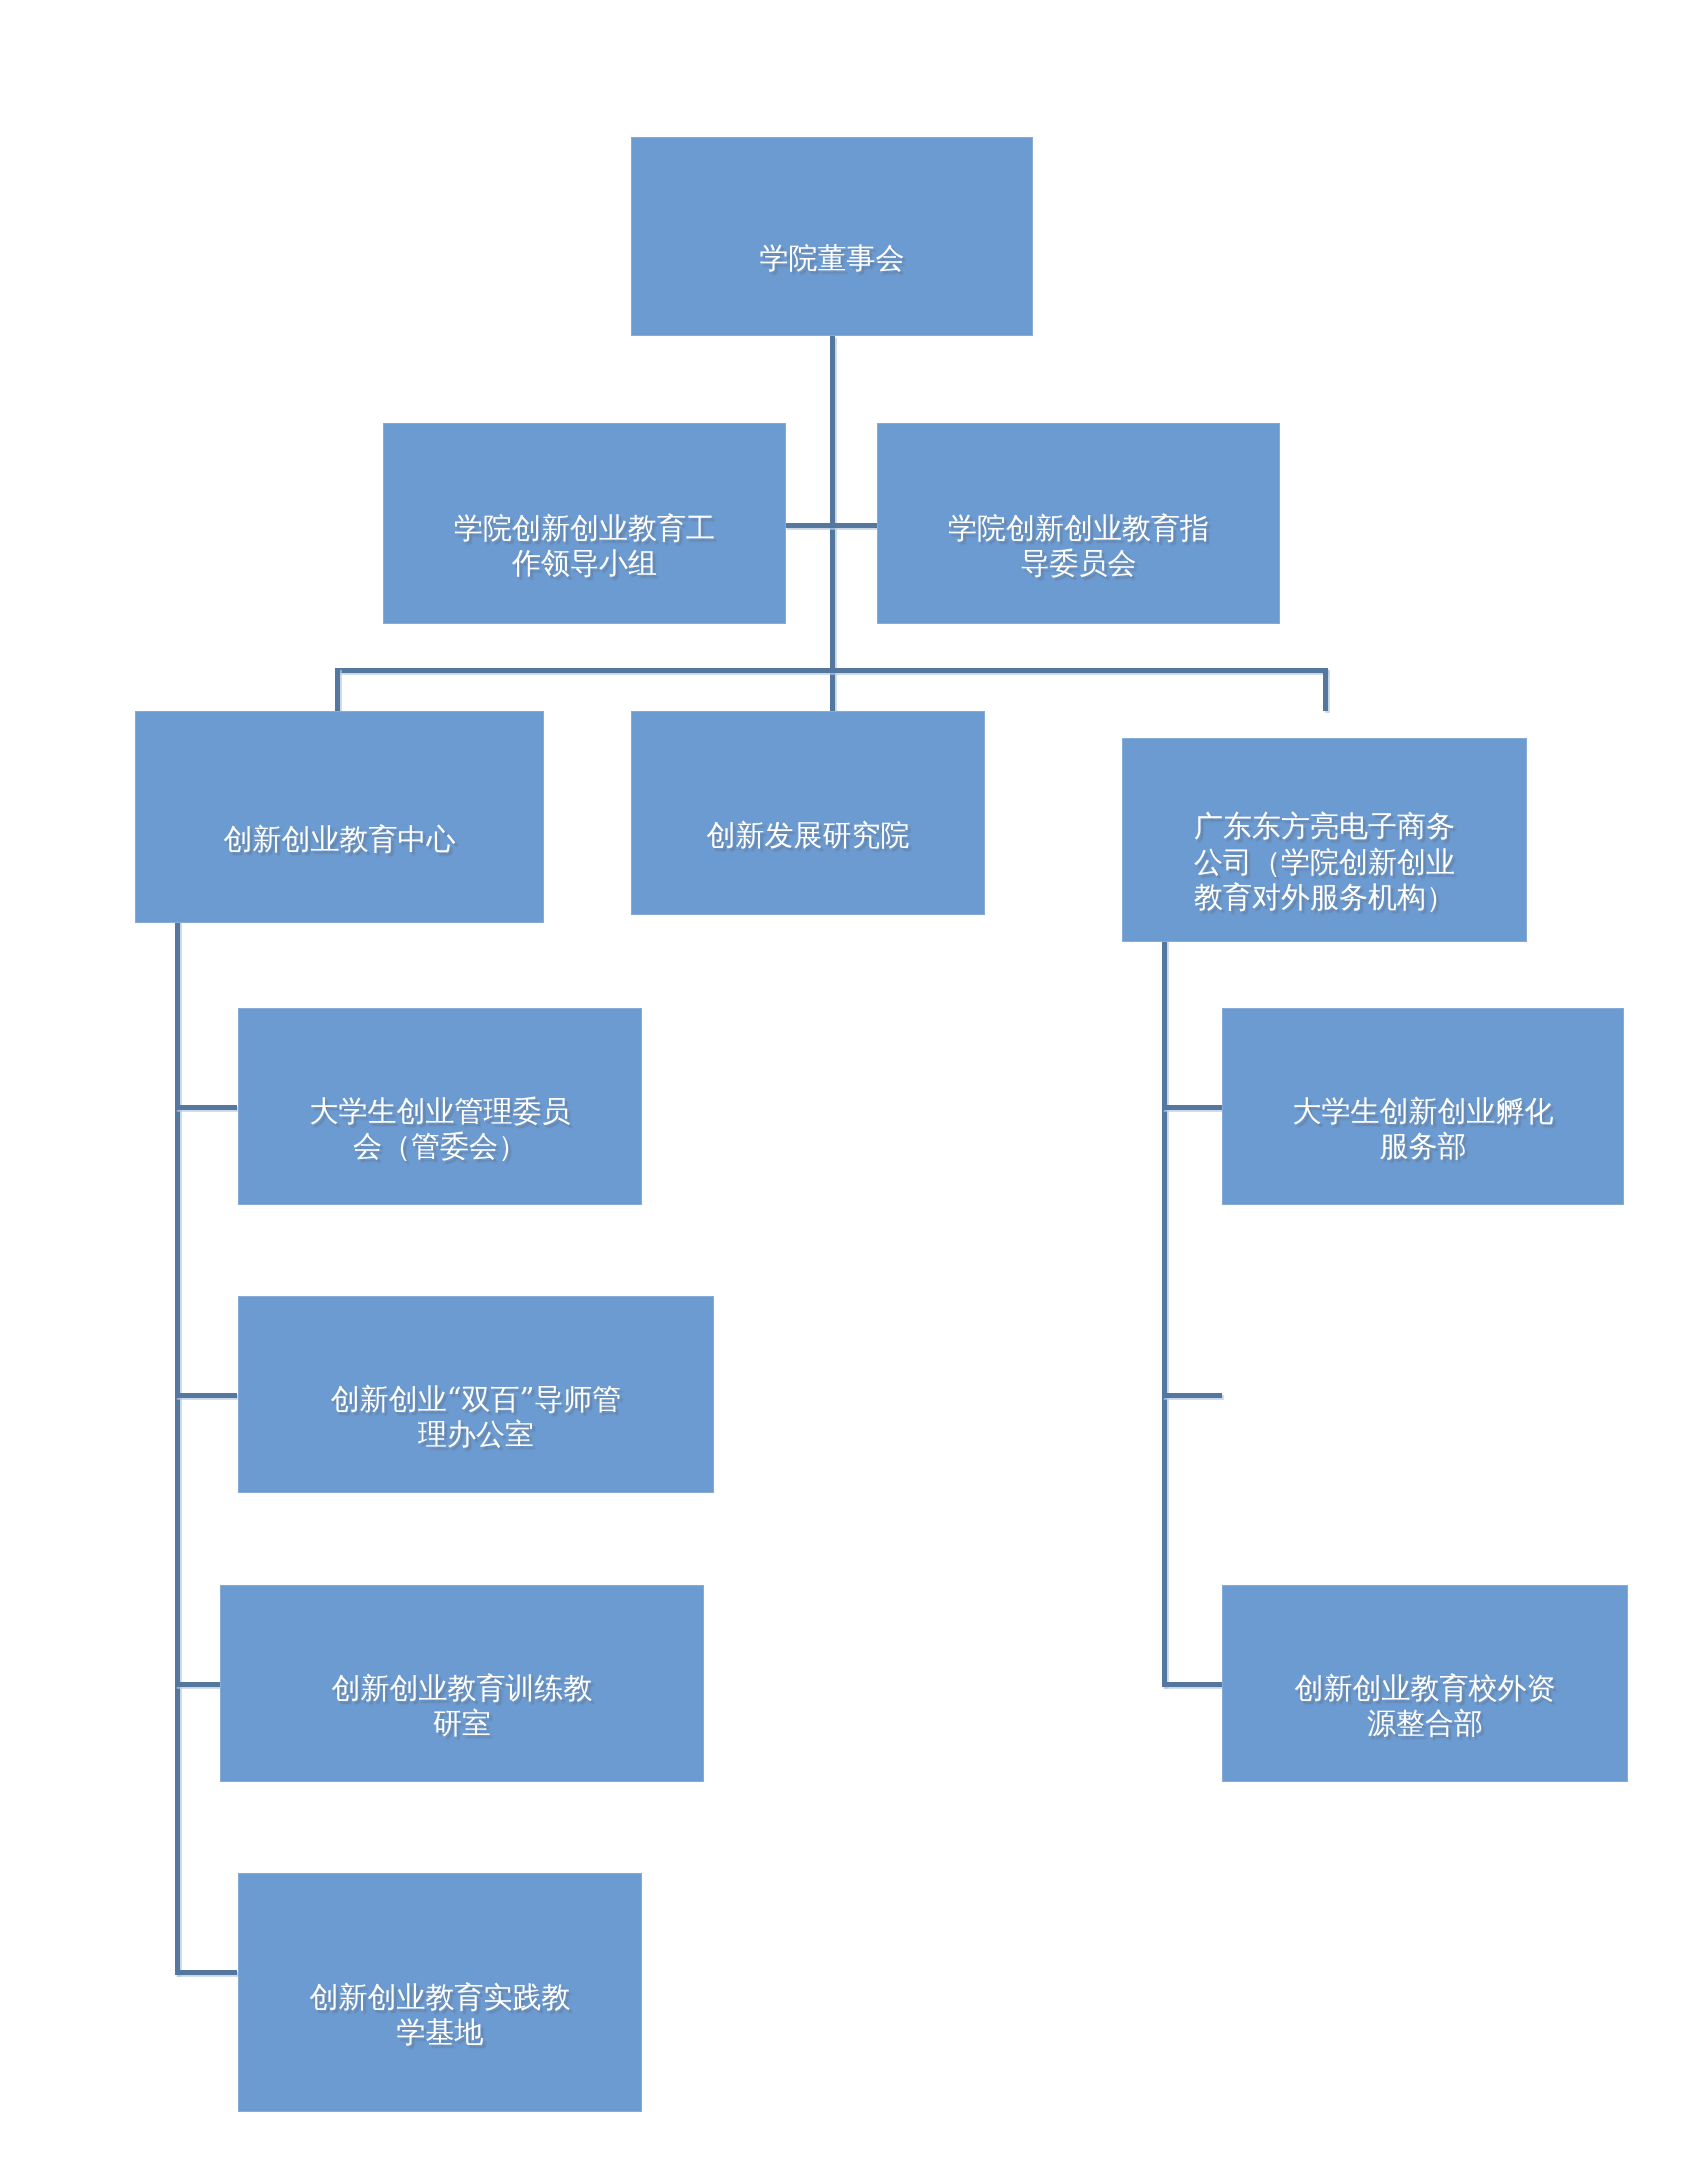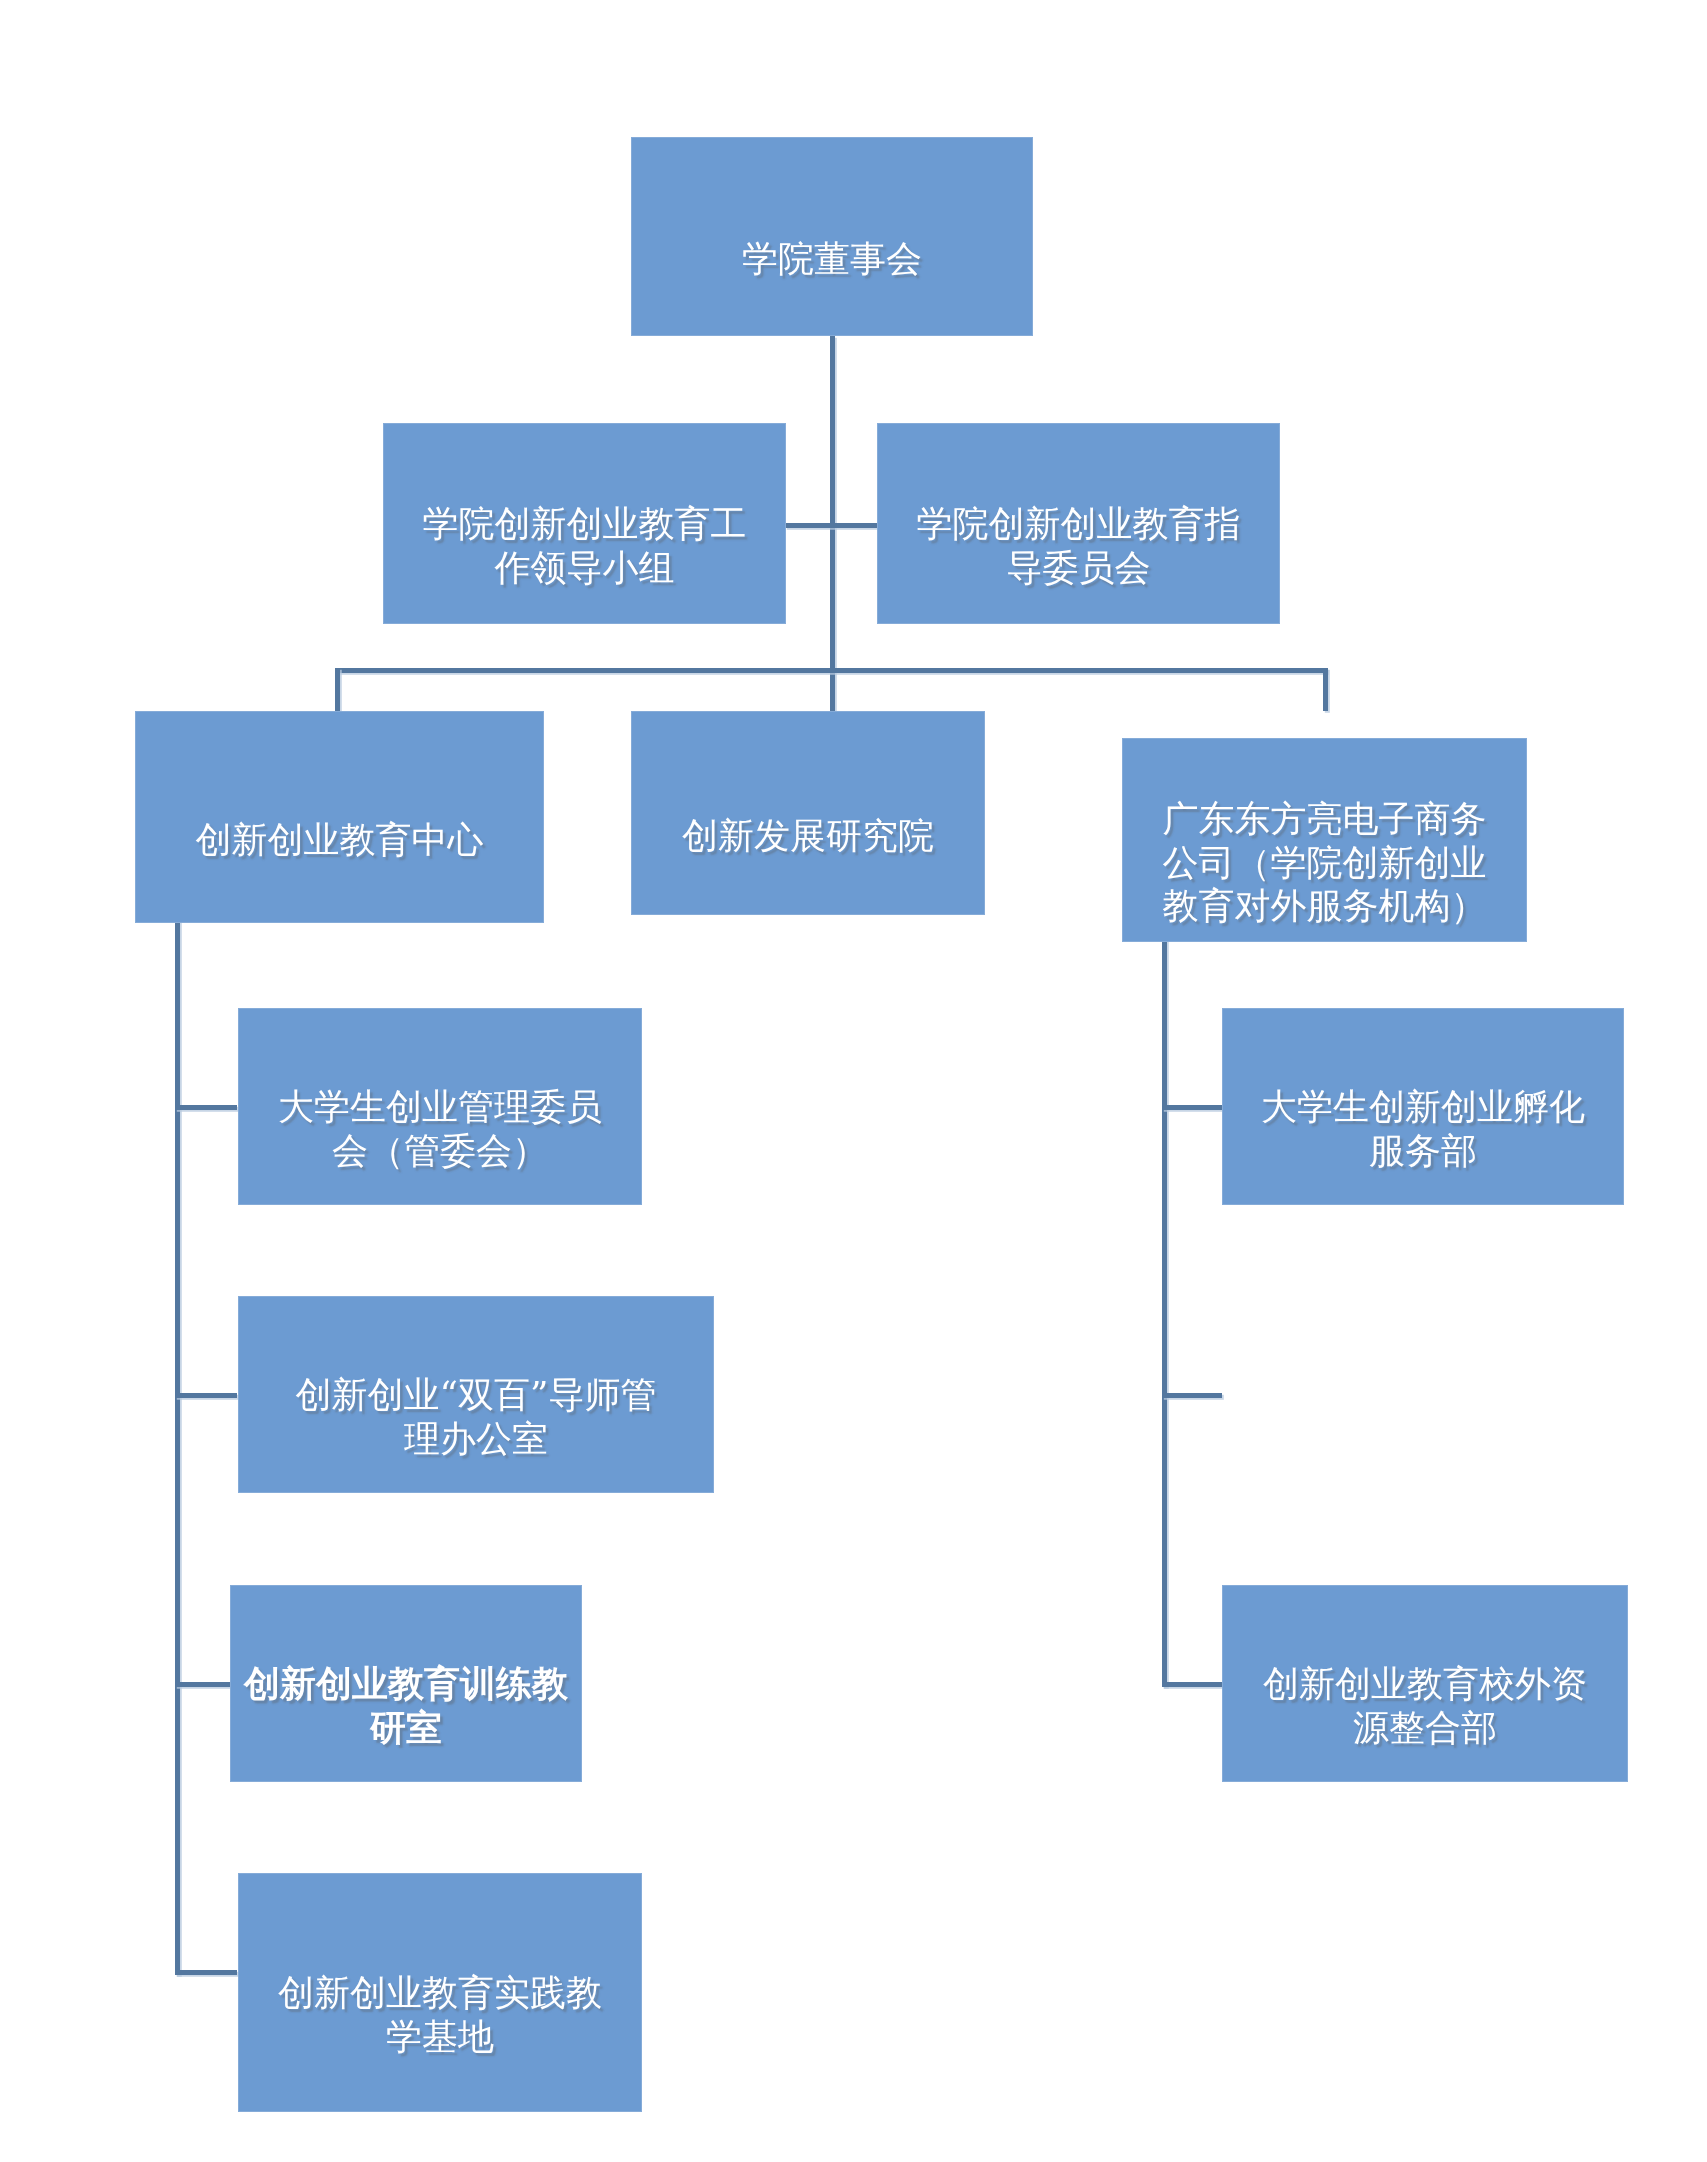--- a/index.html
+++ b/index.html
@@ -17,41 +17,41 @@
     background: #6c9bd2;
     border: 1.8px solid #85abd8;
     display: flex;
     align-items: center;
     justify-content: center;
     text-align: center;
     padding: 5.4px 3.6px;
   }
   .label {
     color: #ffffff;
-    font-size: 36px;
+    font-size: 29px;
     line-height: 1.22;
     white-space: pre-line;
     text-shadow: 2.7px 2.7px 1.8px rgba(90,90,90,0.35);
     margin-top: 45px;
   }
   .connector {
     position: absolute;
     background: #53779f;
     box-shadow: 1.8px 1.8px 0 rgba(182,200,222,0.75);
   }
   
   .n-board               { left: 631px;  top: 137px;  width: 402px; height: 199px; }
   .n-leading-group       { left: 383px;  top: 423px;  width: 403px; height: 201px; }
   .n-steering-committee  { left: 877px;  top: 423px;  width: 403px; height: 201px; }
   .n-edu-center          { left: 135px;  top: 711px;  width: 409px; height: 212px; }
   .n-innovation-institute{ left: 631px;  top: 711px;  width: 354px; height: 204px; }
   .n-company             { left: 1122px; top: 738px;  width: 405px; height: 204px; }
   .n-mgmt-committee      { left: 238px;  top: 1008px; width: 404px; height: 197px; }
   .n-mentor-office       { left: 238px;  top: 1296px; width: 476px; height: 197px; }
-  .n-training-office     { left: 230px;  top: 1585px; width: 352px; height: 197px; font-weight: bold; }
+  .n-training-office     { left: 220px;  top: 1585px; width: 484px; height: 197px; }
   .n-practice-base       { left: 238px;  top: 1873px; width: 404px; height: 239px; }
   .n-incubation-dept     { left: 1222px; top: 1008px; width: 402px; height: 197px; }
   .n-base-mgmt-dept      { left: 1222px; top: 1296px; width: 406px; height: 197px; }
   .n-resource-dept       { left: 1222px; top: 1585px; width: 406px; height: 197px; }
   
   .c-trunk            { left: 830px;  top: 336px;  width: 4.5px;    height: 375px; }
   .c-row2-link        { left: 785px;  top: 523px;  width: 92px;  height: 4.5px; }
   .c-row3-hline       { left: 335px;  top: 668px;  width: 992px; height: 4.5px; }
   .c-row3-left-drop   { left: 335px;  top: 668px;  width: 4.5px;    height: 43px; }
   .c-row3-right-drop  { left: 1323px; top: 668px;  width: 4.5px;    height: 43px; }

